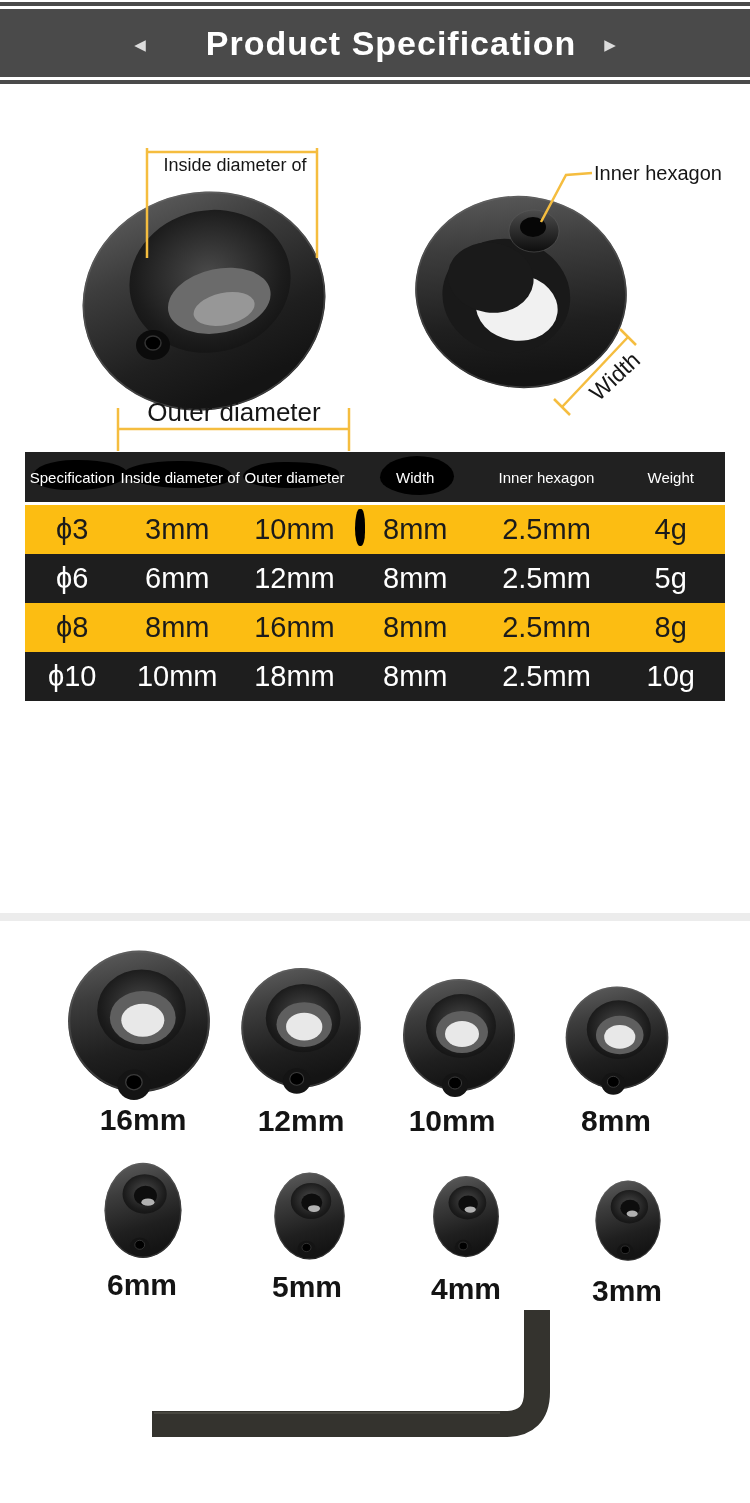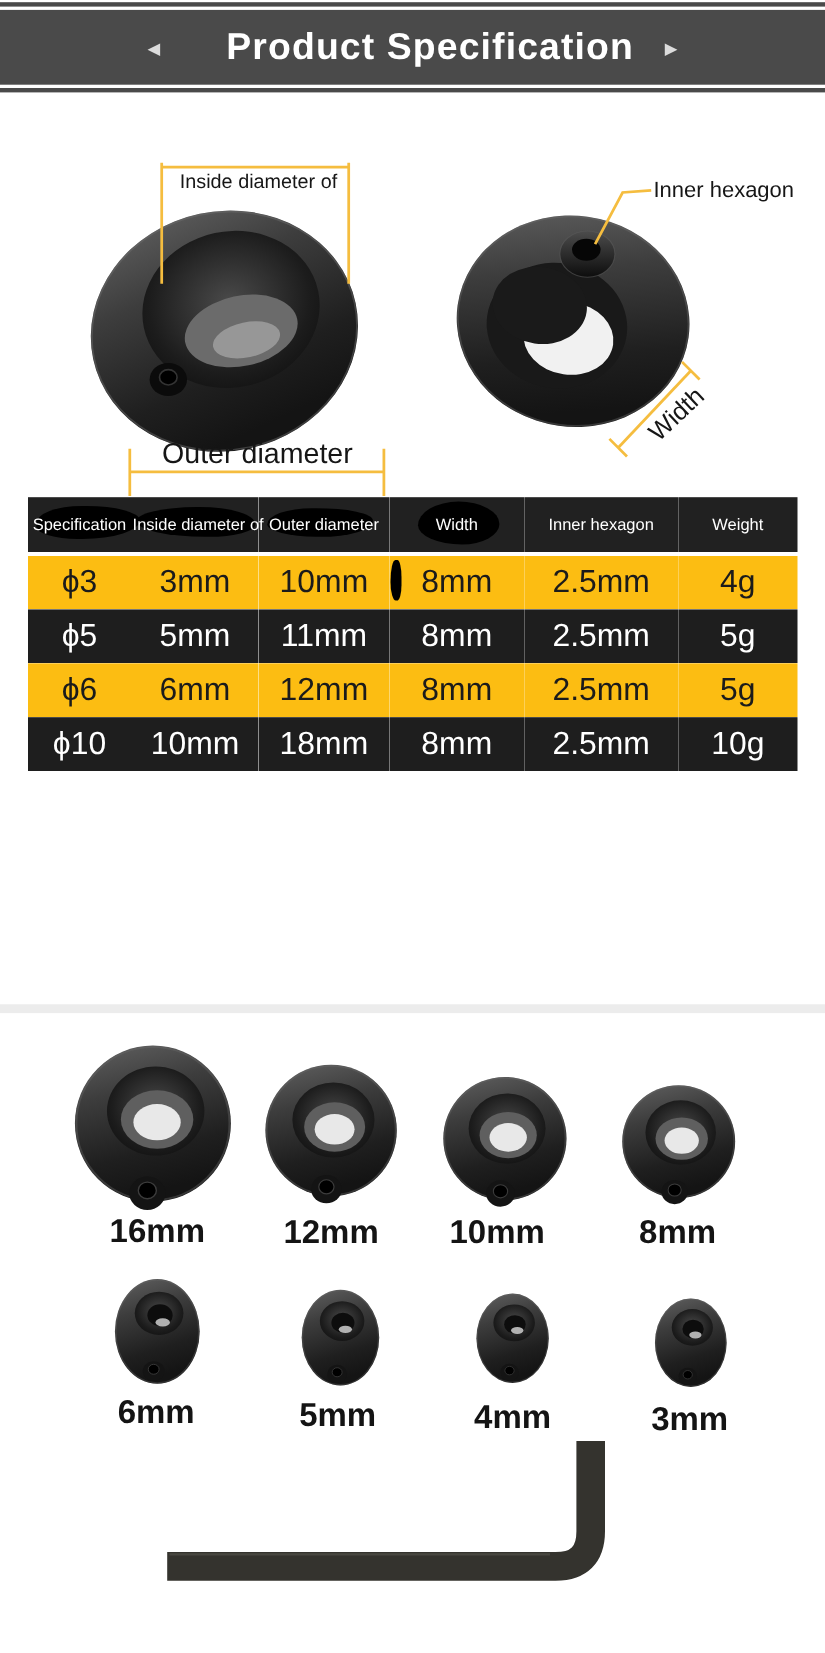--- a/index.html
+++ b/index.html
@@ -166,34 +166,34 @@
     <tbody>
       <tr>
         <td>ϕ3</td>
           <td>3mm</td>
           <td>10mm</td>
           <td>8mm</td>
           <td>2.5mm</td>
           <td>4g</td>
       </tr>
       <tr>
-        <td>ϕ5</td>
-          <td>5mm</td>
-          <td>11mm</td>
-          <td>8mm</td>
-          <td>2.5mm</td>
-          <td>5g</td>
-      </tr>
-      <tr>
         <td>ϕ6</td>
           <td>6mm</td>
           <td>12mm</td>
           <td>8mm</td>
           <td>2.5mm</td>
           <td>5g</td>
+      </tr>
+      <tr>
+        <td>ϕ8</td>
+          <td>8mm</td>
+          <td>16mm</td>
+          <td>8mm</td>
+          <td>2.5mm</td>
+          <td>8g</td>
       </tr>
       <tr>
         <td>ϕ10</td>
           <td>10mm</td>
           <td>18mm</td>
           <td>8mm</td>
           <td>2.5mm</td>
           <td>10g</td>
       </tr>
     </tbody>

